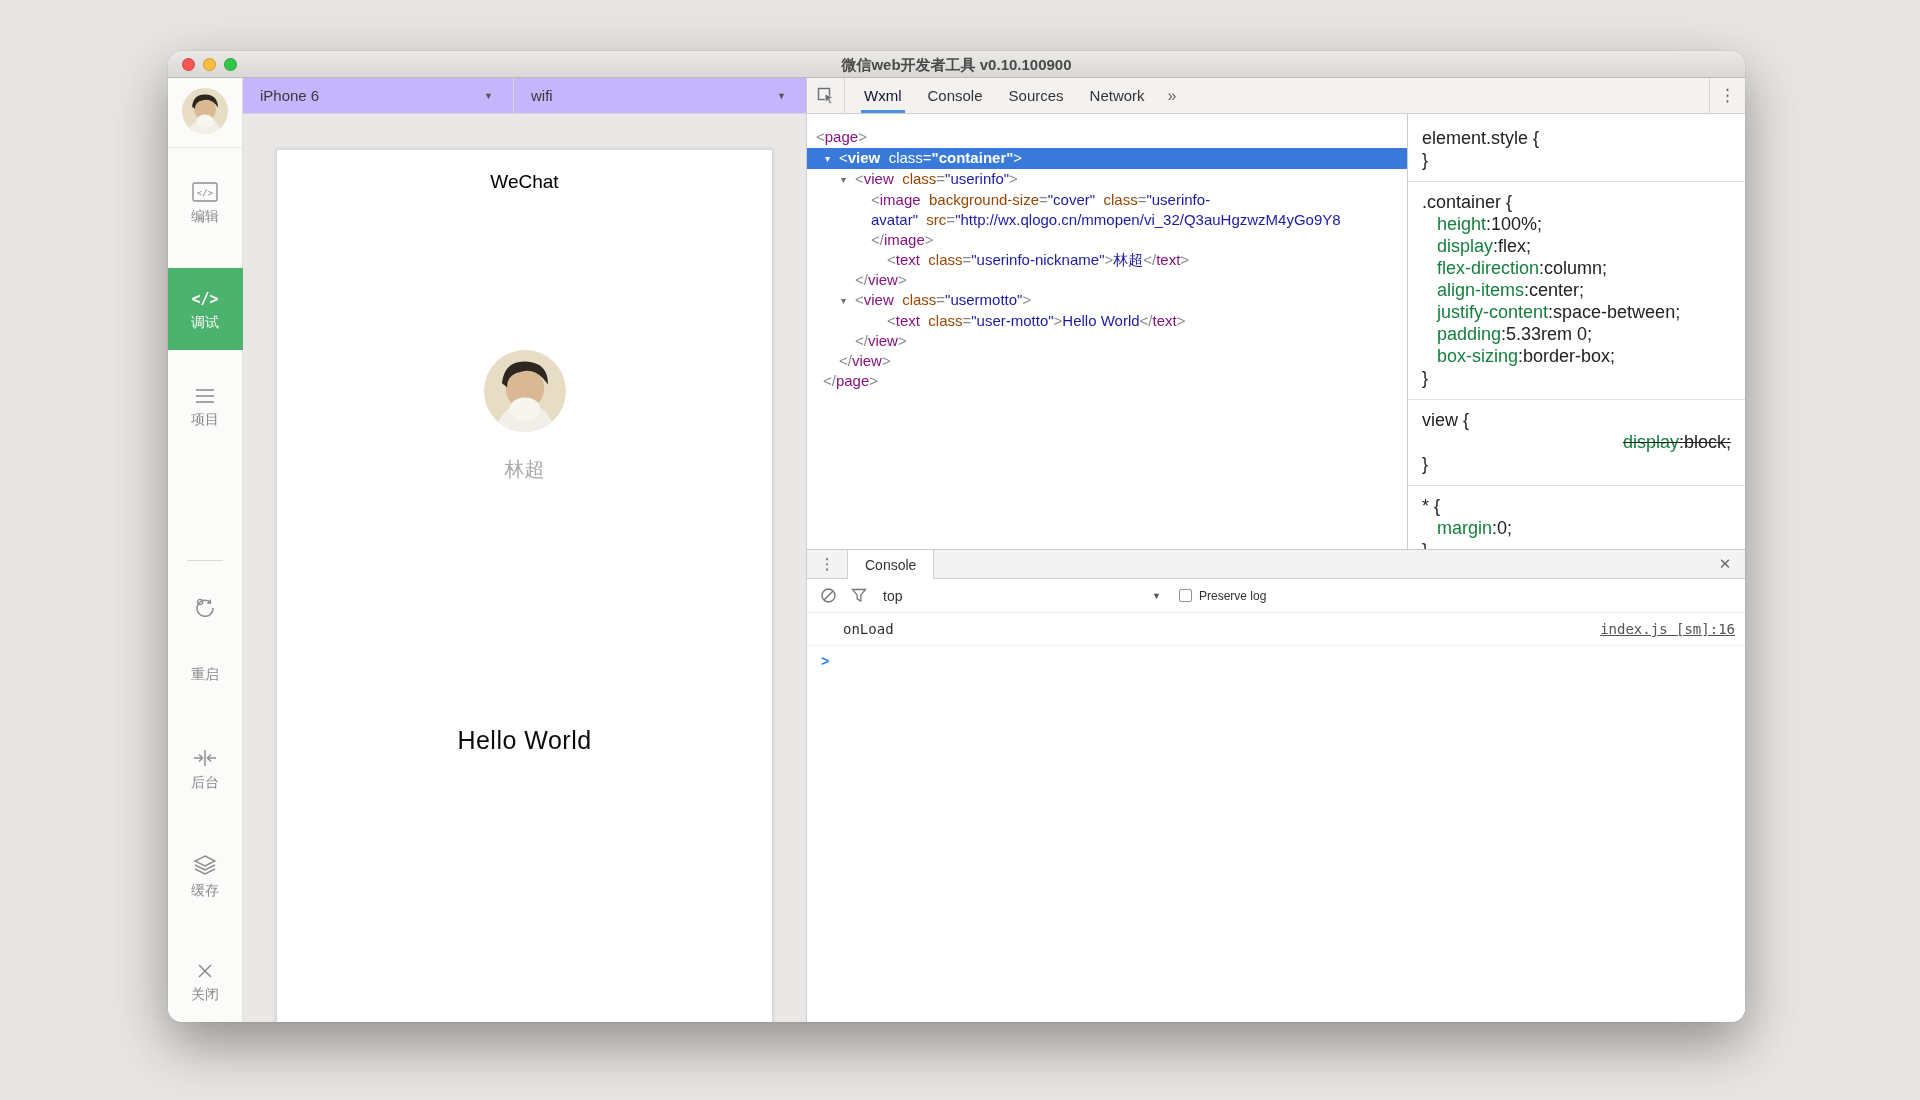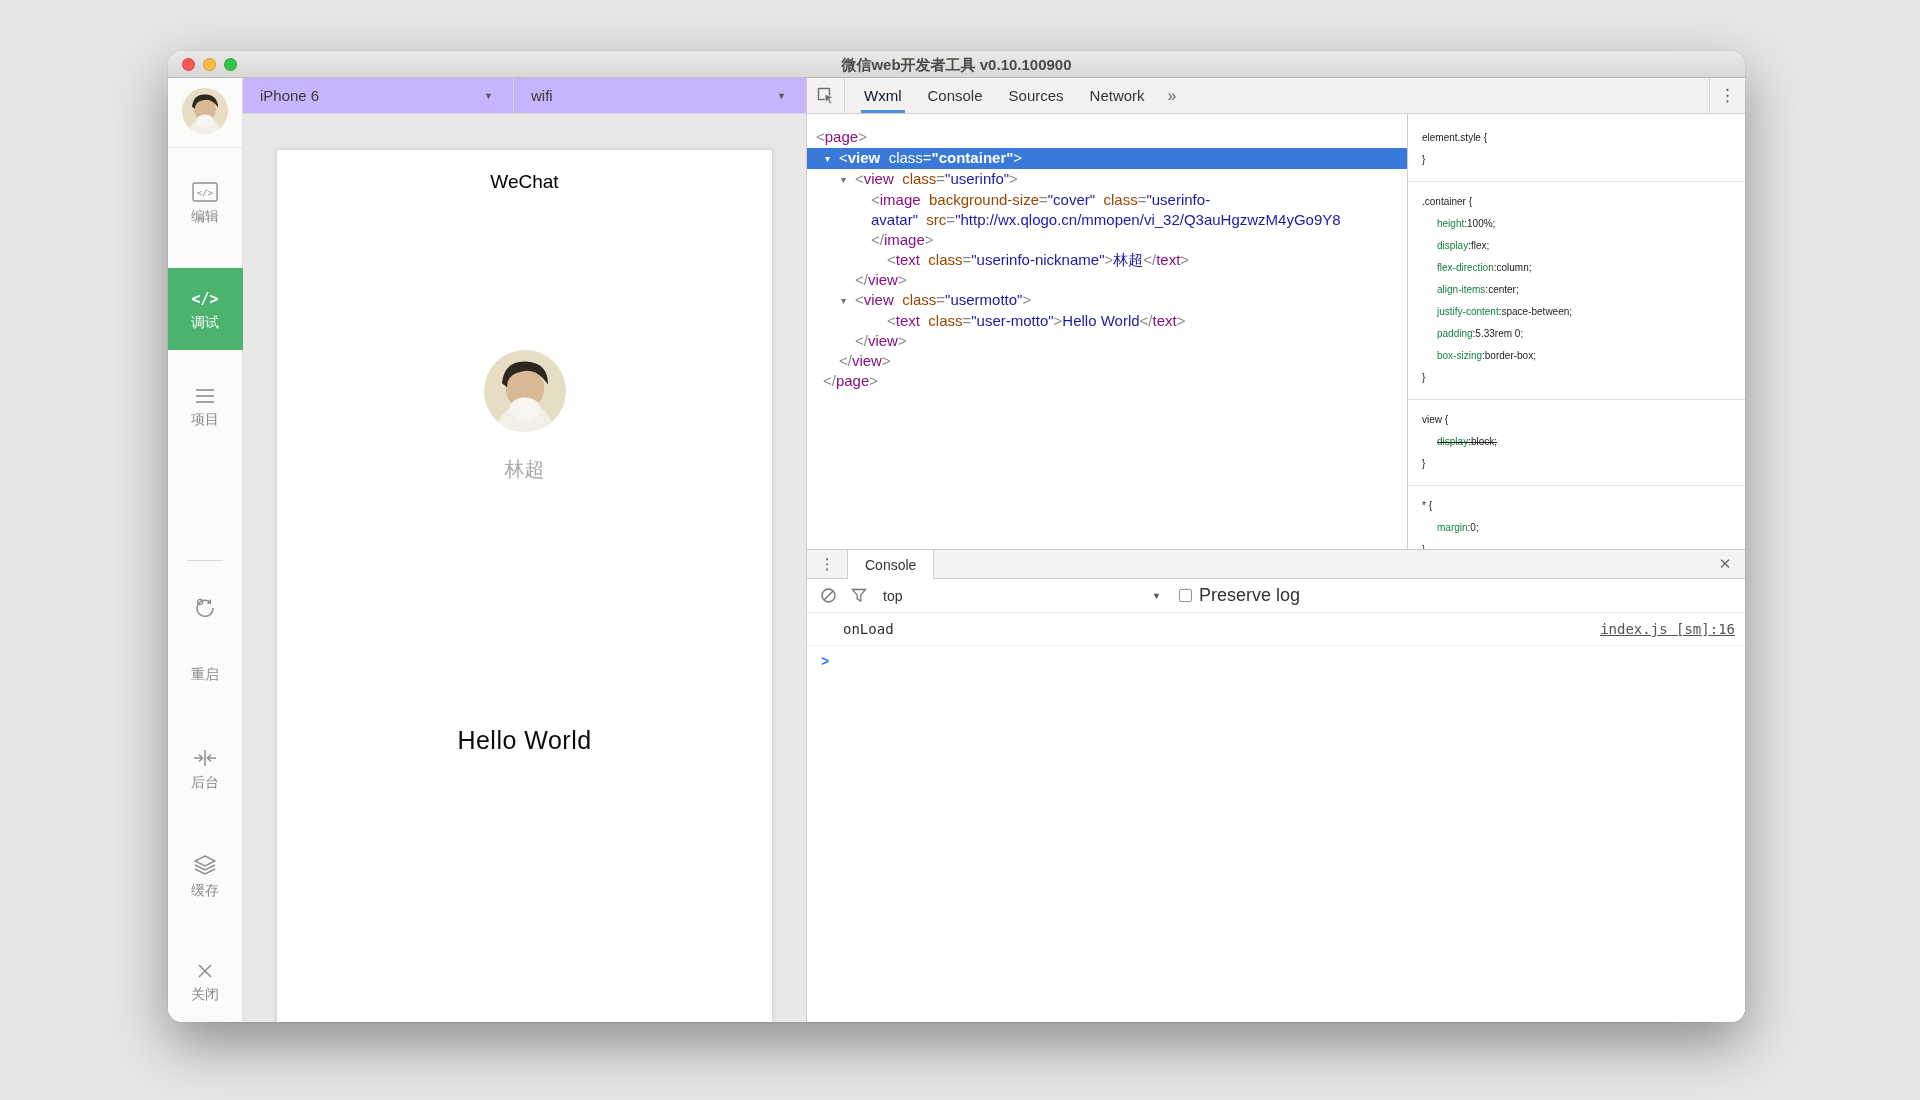--- a/index.html
+++ b/index.html
@@ -67,39 +67,39 @@
   .dt-elements { height:435px; flex:none; display:flex; min-height:0; }
   .tree-pane { width:600px; flex:none; padding-top:13px; font-size:15px; line-height:20px; overflow:hidden; cursor:default; }
   .tree-row { white-space:pre; }
   .tree-row .tri { display:inline-block; width:14px; margin-left:-14px; font-size:10px; color:#6e6e6e; vertical-align:1px; }
   .tk-p { color:#888; } .tk-tag { color:#881280; } .tk-attr { color:#994500; } .tk-val { color:#1a1aa6; } .tk-txt { color:#1a1aa6; }
   .tree-row.sel { background:#3879d9; }
   .tree-row.sel span { color:#fff !important; }
   .tree-row.sel .tk-tag, .tree-row.sel .tk-val { font-weight:bold; }
   .dt-vdivider { width:1px; background:#ccc; flex:none; }
 
-  .styles-pane { flex:1; padding-top:4px; font-size:10px; overflow:hidden; cursor:default; }
+  .styles-pane { flex:1; padding-top:4px; font-size:18px; overflow:hidden; cursor:default; }
   .css-rule { padding:9px 14px 10px; border-bottom:1px solid #e0e0e0; line-height:22px; color:#222; }
   .css-rule:last-child { border-bottom:1px solid #e0e0e0; }
   .css-prop { padding-left:15px; }
   .css-prop .p-name { color:#15803d; }
-  .css-prop.struck { text-decoration:line-through; }
+  .css-prop.struck { text-decoration:line-through;text-align:right; }
 
   .console-panel { flex:1; display:flex; flex-direction:column; border-top:1px solid #cbc9c8; min-height:0; }
   .con-header { height:29px; flex:none; background:#f3f3f3; border-bottom:1px solid #d0d0d0; display:flex; align-items:stretch; }
   .con-dots { width:40px; display:flex; align-items:center; justify-content:center; color:#5a5a5a; font-size:15px; }
   .con-tab { background:#fff; display:flex; align-items:center; padding:0 17px; font-size:14px; color:#333;
     border-left:1px solid #d0d0d0; border-right:1px solid #d0d0d0; margin-bottom:-1px; }
   .con-spacer { flex:1; }
   .con-close { width:40px; display:flex; align-items:center; justify-content:center; color:#6a6a6a; font-size:15px; }
   .con-filterbar { height:34px; flex:none; background:#fff; border-bottom:1px solid #ececec; display:flex; align-items:center; padding-left:13px; }
   .con-filterbar svg { flex:none; }
   .ctx-select { display:flex; align-items:center; width:278px; margin-left:16px; font-size:14px; color:#333; }
   .ctx-select .caret { margin-left:auto; font-size:9px; color:#555; }
-  .preserve { display:flex; align-items:center; gap:7px; margin-left:18px; font-size:18px; color:#333; }
+  .preserve { display:flex; align-items:center; gap:7px; margin-left:18px; font-size:12px; color:#333; }
   .checkbox { width:13px; height:13px; border:1px solid #919191; border-radius:2px; background:#fff; }
   .con-log-row { height:33px; flex:none; border-bottom:1px solid #f0f0ef; display:flex; align-items:center;
     padding:0 10px 0 36px; font-family:"DejaVu Sans Mono", monospace; font-size:14px; color:#303030; }
   .con-src-link { margin-left:auto; color:#545454; text-decoration:underline; }
   .con-prompt { height:30px; display:flex; align-items:center; padding-left:14px; color:#2f7bf6; font-size:14px; font-weight:bold; }
   .con-rest { flex:1; background:#fff; }
 </style>
 </head>
 <body>
 

